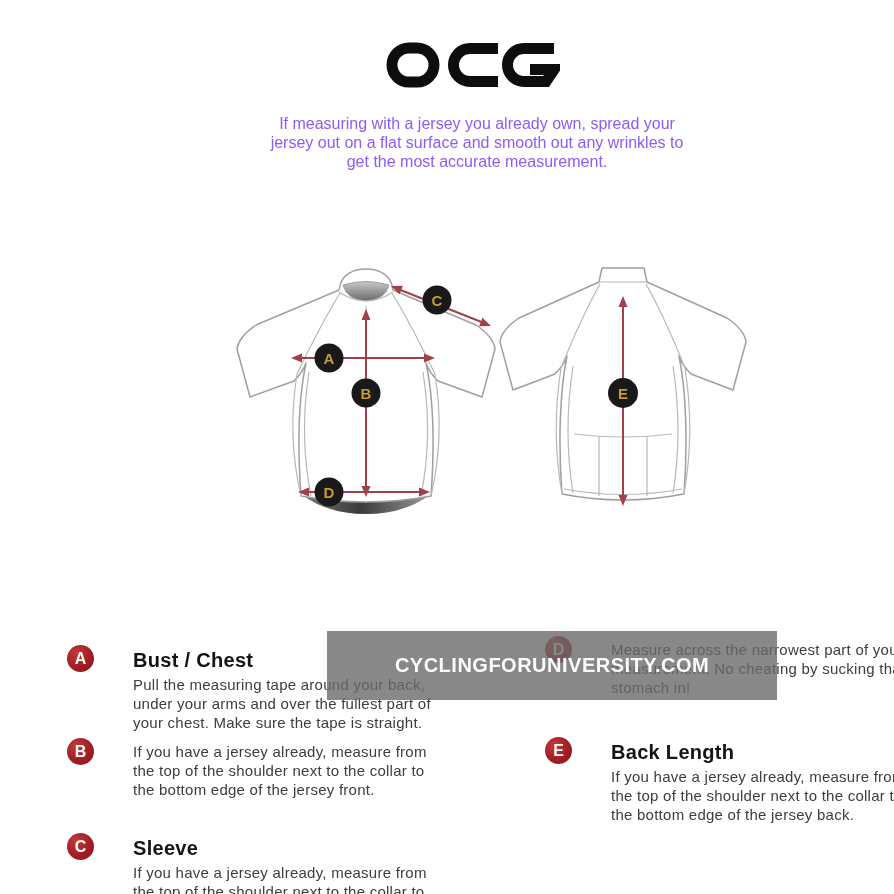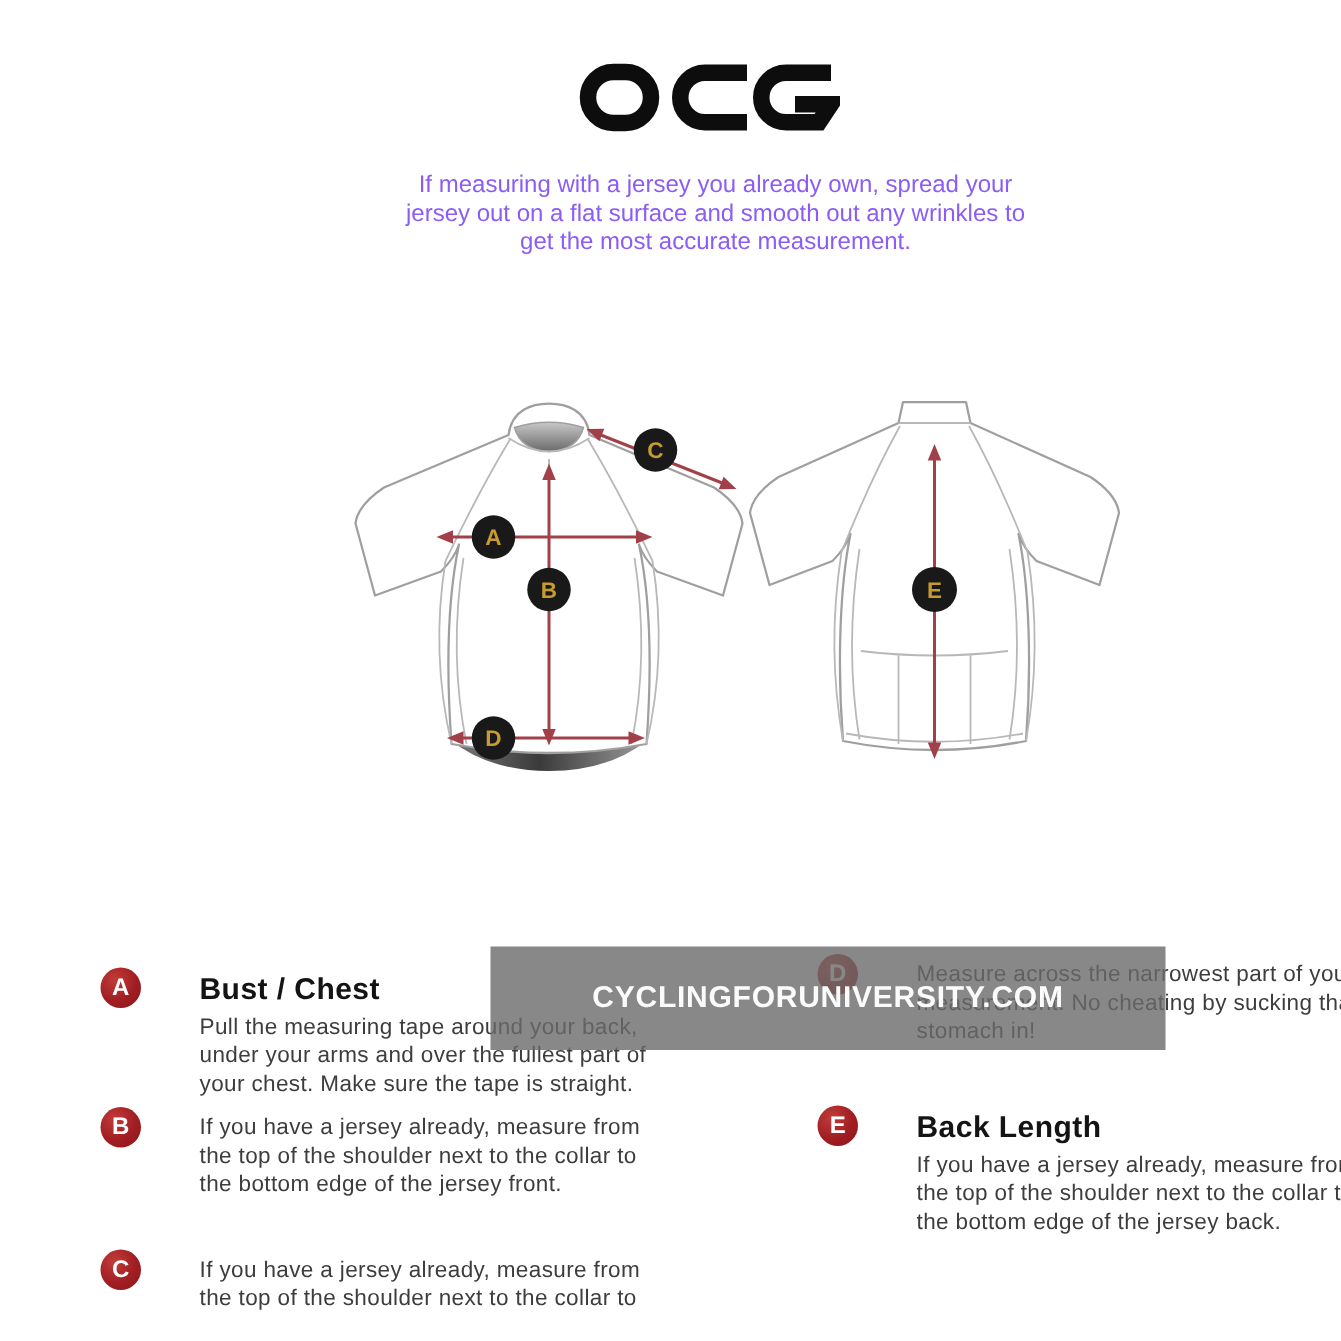--- a/index.html
+++ b/index.html
@@ -205,20 +205,21 @@
     <div class="legend-content">
       <div class="legend-body">If you have a jersey already, measure from
 the top of the shoulder next to the collar to
 the bottom edge of the jersey front.</div>
     </div>
   </div>
 
   <div class="legend-item" id="item-c">
     <span class="legend-badge">C</span>
     <div class="legend-content">
+      <div class="legend-title">Sleeve</div>
       <div class="legend-body">If you have a jersey already, measure from
 the top of the shoulder next to the collar to</div>
     </div>
   </div>
 
   <div class="legend-item" id="item-d">
     <span class="legend-badge">D</span>
     <div class="legend-content">
       <div class="legend-body">Measure across the narrowest part of your
 measurement. No cheating by sucking that

